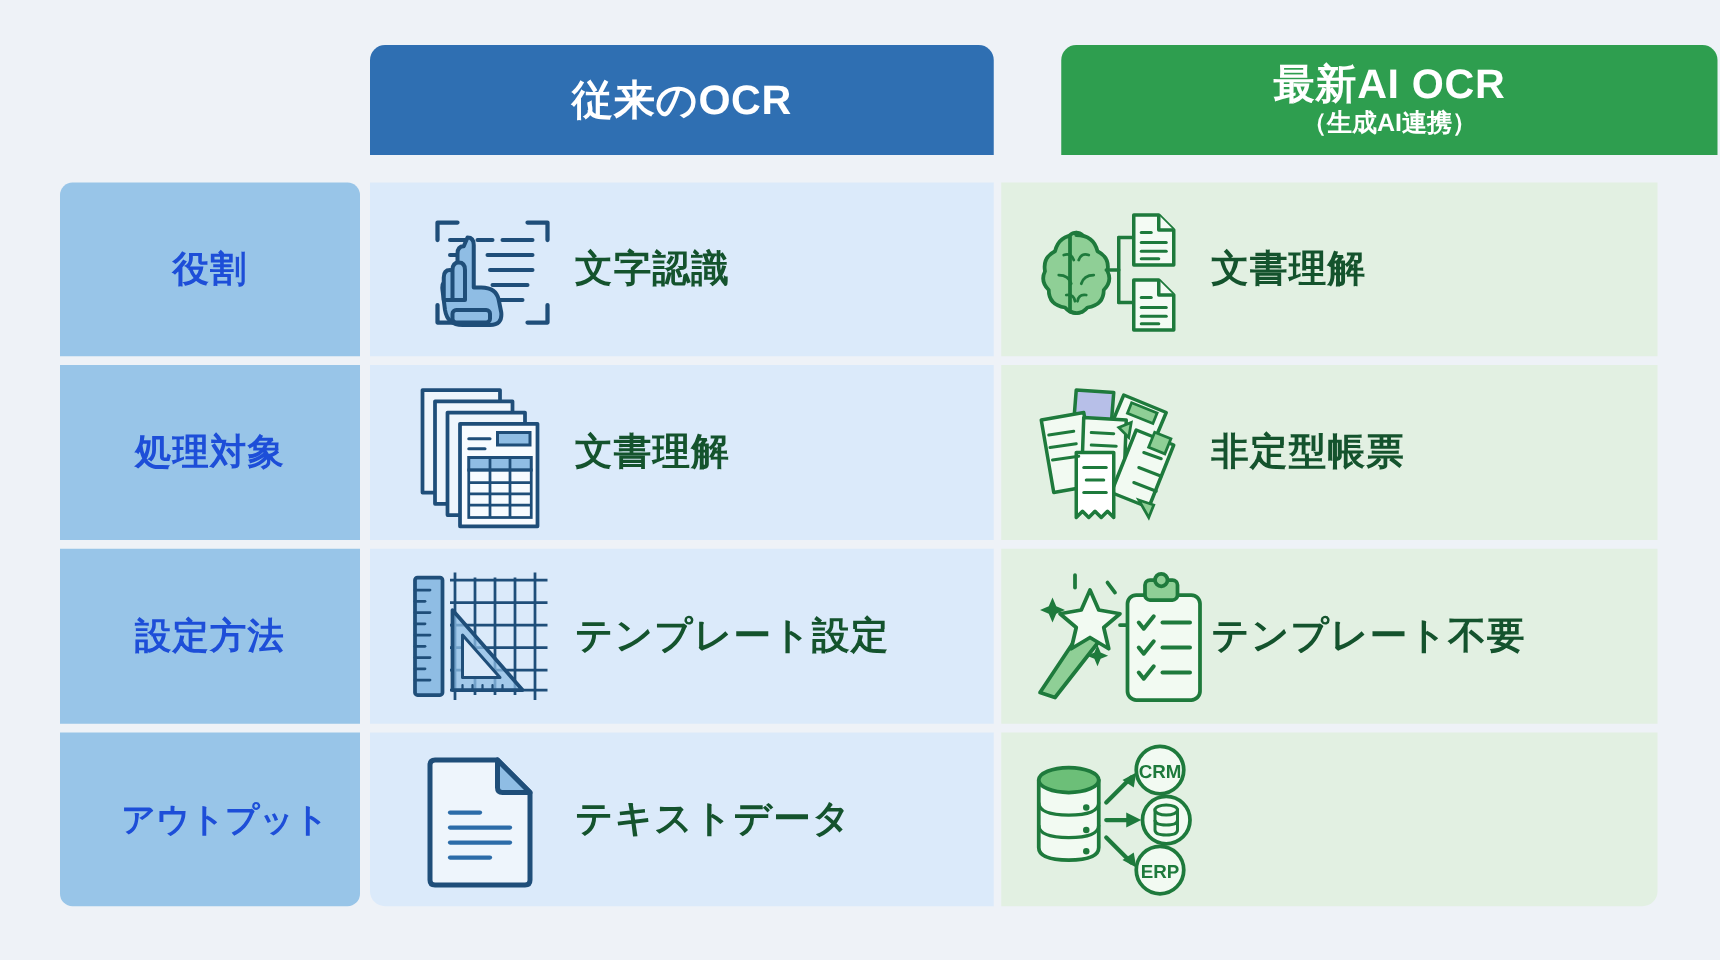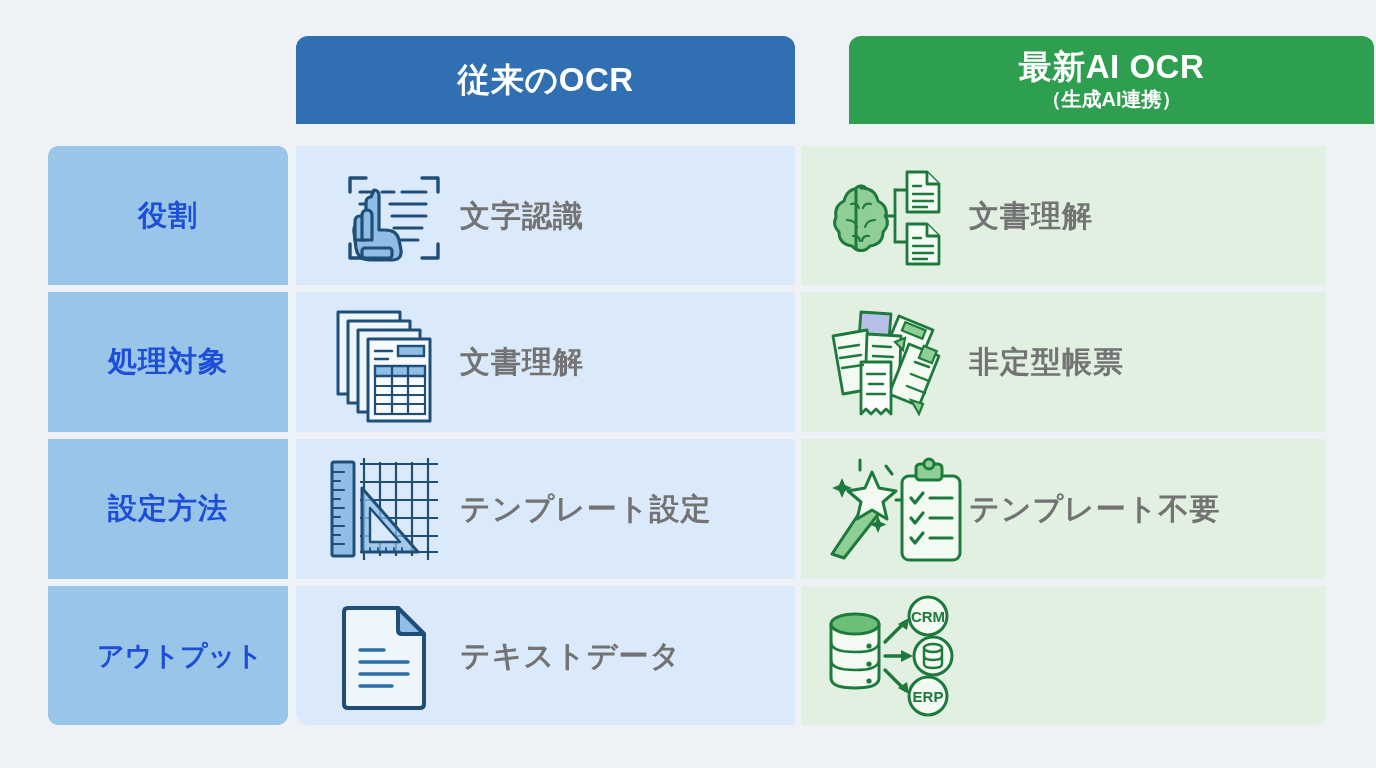--- a/index.html
+++ b/index.html
@@ -67,21 +67,21 @@
     font-size:29px; font-weight:bold; color:#1d4ed8;
     letter-spacing:1px; white-space:nowrap;
   }
   .r4 .label-txt{ font-size:27px; letter-spacing:0px; }
 
   .icon-box{
     width:120px; height:120px; flex:0 0 120px;
     display:flex; align-items:center; justify-content:center;
   }
   .cell-txt{
-    font-size:30px; font-weight:bold; color:#737373;
+    font-size:30px; font-weight:bold; color:#14532d;
     letter-spacing:1px; line-height:1.2; margin-left:14px;
     white-space:nowrap;
   }
   .cell-green .cell-txt{ margin-left:22px; }
   .r4 .cell-green .cell-txt{ text-align:center; white-space:normal; width:330px; margin-left:12px;}
   .r4 .cell-green .cell-txt .l2{ display:block; }
   svg{ display:block; overflow:visible; }
 </style>
 </head>
 <body>

